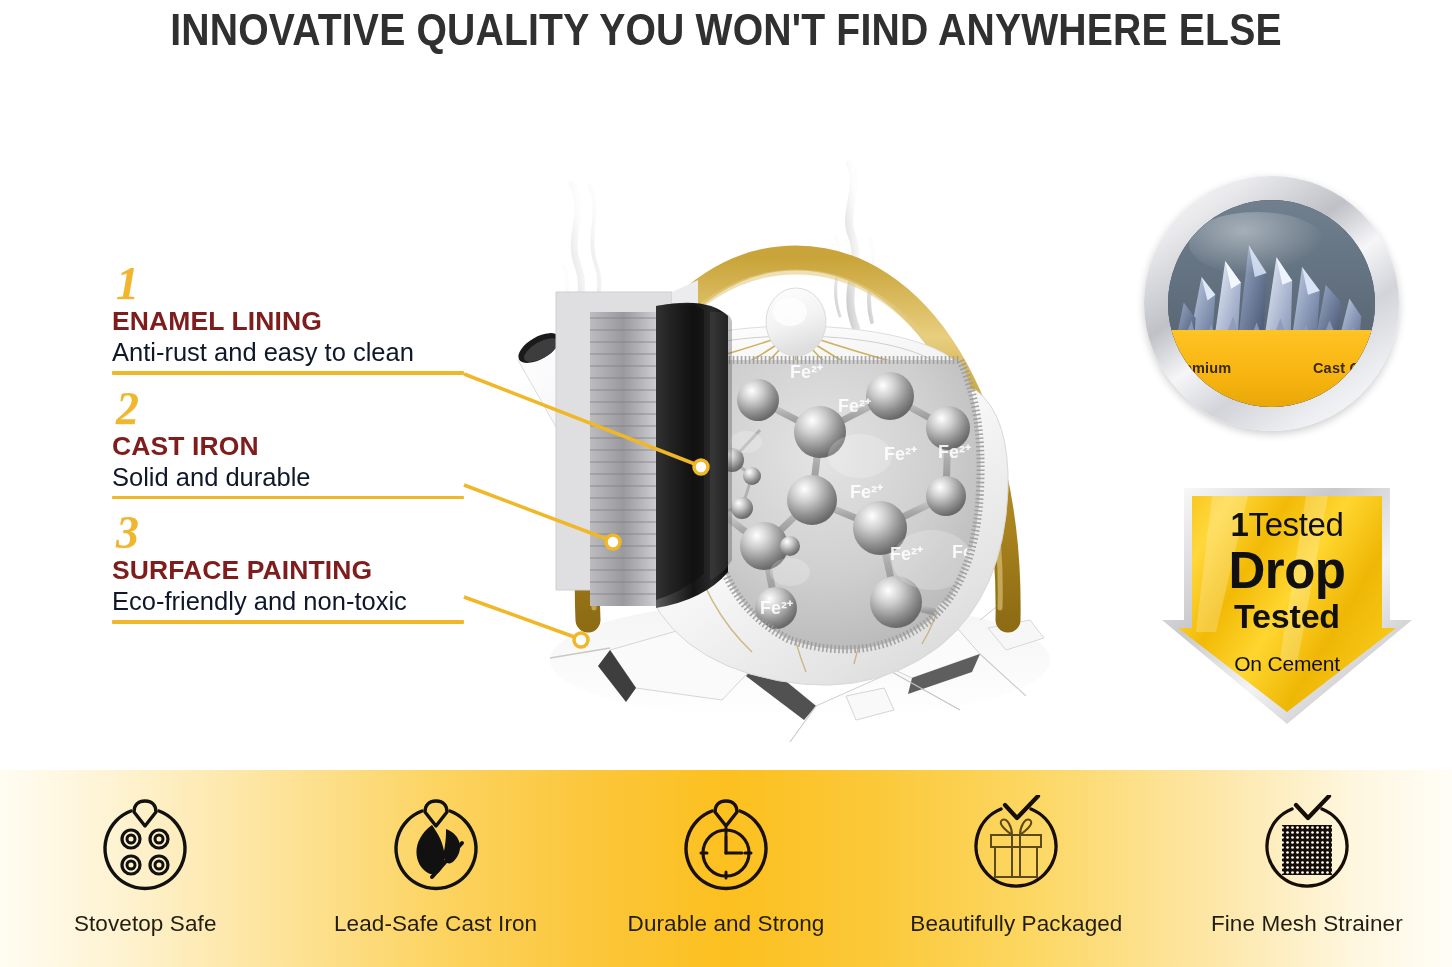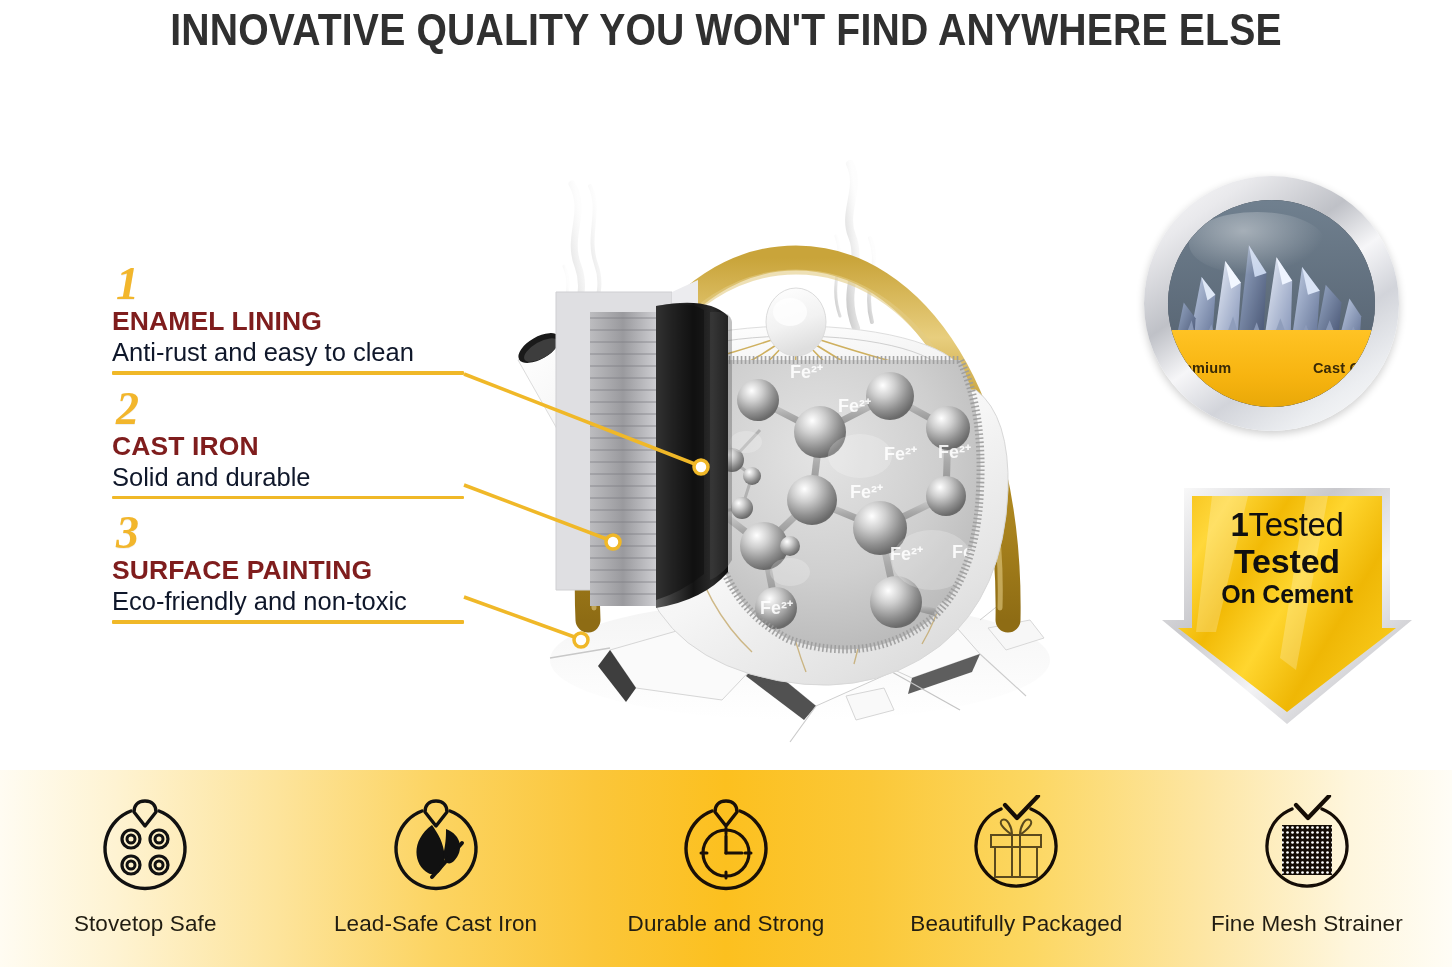--- a/index.html
+++ b/index.html
@@ -67,21 +67,21 @@
   
   .drop-badge{position:absolute;left:1156px;top:482px;width:262px;height:248px;}
   .drop-text{
     position:absolute;left:0;right:0;top:26px;text-align:center;color:#101010;
     line-height:1;
   }
   .dt1{font-size:33px;letter-spacing:-.4px;}
   .dt1 b{font-weight:bold;}
   .dt2{font-size:51px;font-weight:bold;margin-top:4px;letter-spacing:-.5px;}
   .dt3{font-size:34px;font-weight:bold;margin-top:3px;letter-spacing:-.2px;}
-  .dt4{font-size:25px;font-weight:bold;margin-top:4px;letter-spacing:-.2px;}
+  .dt4{font-size:21px;font-weight:normal;margin-top:20px;letter-spacing:-.2px;}
 
   
   .bottombar{
     position:absolute;left:0;top:770px;width:1452px;height:197px;
     background:linear-gradient(90deg,
       #FFFCF2 0%, #FEF3D2 8%, #FDE49C 19%, #FCD462 30%,
       #FBC63A 41%, #FCC01F 50%, #FBC838 60%, #FCD762 71%,
       #FDE6A4 83%, #FEF6DD 93%, #FFFDF6 100%);
     display:flex;align-items:flex-start;
   }
@@ -444,20 +444,21 @@
       </defs>
       <path d="M28 6 L234 6 L234 138 L256 138 L131 242 L6 138 L28 138 Z" fill="url(#arrowEdge)"></path>
       <path d="M36 14 L226 14 L226 146 L240 146 L131 230 L22 146 L36 146 Z" fill="url(#arrowG)"></path>
       <g opacity=".22" fill="#ffffff">
         <polygon points="56,14 92,14 60,150 40,150"></polygon>
         <polygon points="150,14 172,14 140,188 124,176"></polygon>
       </g>
     </svg>
     <div class="drop-text">
       <div class="dt1"><b>1</b><span>Tested</span></div>
+      <div class="dt2">Drop</div>
       <div class="dt3">Tested</div>
       <div class="dt4">On Cement</div>
     </div>
   </div>
 
   <div class="bottombar">
 
     <div class="fcell">
       <svg class="ficon" viewBox="0 0 104 104">
         <g fill="none" stroke="#111" stroke-width="3.4" stroke-linecap="round">

